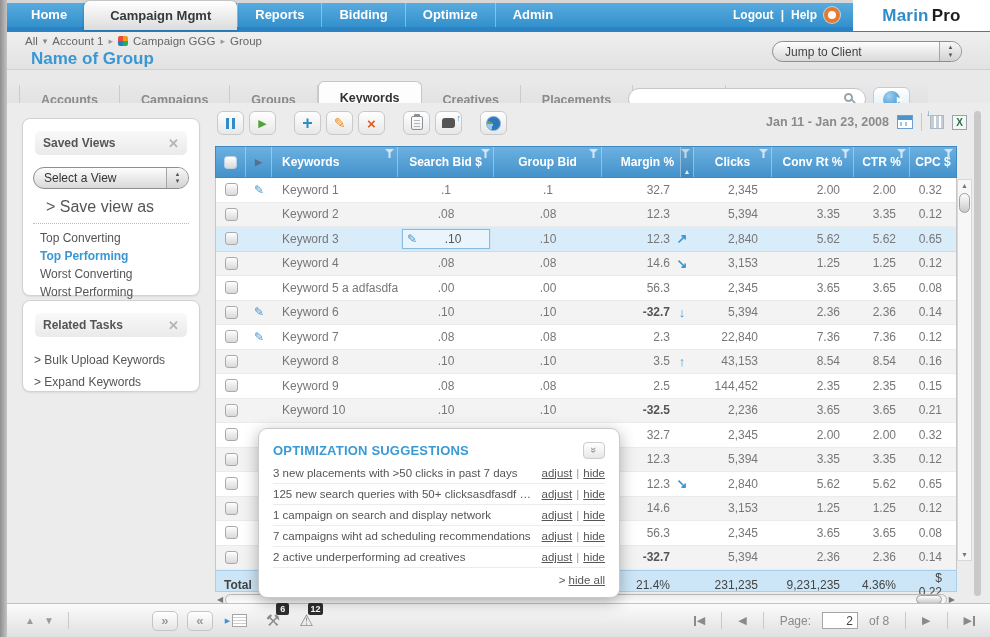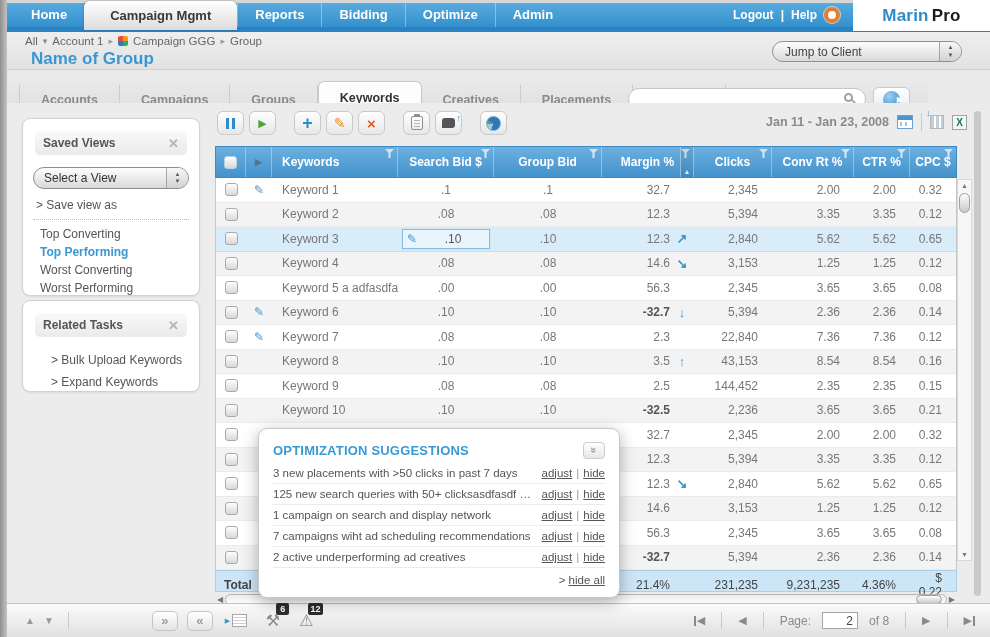--- a/index.html
+++ b/index.html
@@ -79,25 +79,25 @@
   .panel { position:absolute; left:15px; width:178px; background:#fff; border:1px solid #d2d2d2;
     border-radius:8px; box-shadow:0 1px 2px rgba(0,0,0,.08); }
   .panel-hd { margin:12px; height:24px; background:linear-gradient(#f9f9f9,#eaeaea); border-radius:5px;
     display:flex; align-items:center; padding:0 8px; font-size:12px; font-weight:bold; color:#555; }
   .panel-x { margin-left:auto; color:#b5b5b5; font-size:13px; font-weight:bold; }
   .panel-views { top:15px; height:178px; }
   .panel-tasks { top:197px; height:92px; }
   .select-view { margin:6px 10px 0; height:22px; border:1px solid #8e8e8e; border-radius:11px;
     background:linear-gradient(#fdfdfd,#d9d9d9); font-size:12px; color:#333; display:flex;
     align-items:center; padding-left:10px; }
-  .save-link { margin:9px 0 0 13px; font-size:12px; color:#555; }
+  .save-link { margin:9px 0 0 23px; font-size:16px; color:#555; }
   .dotted { margin:7px 10px 5px; border-top:1px dotted #bbb; }
   .view-item { padding:2px 0 2px 17px; font-size:12px; color:#555; }
   .view-item.active { color:#3a97d4; font-weight:bold; }
-  .task-link { padding:4px 0 4px 28px; font-size:12px; color:#555; }
+  .task-link { padding:4px 0 4px 11px; font-size:12px; color:#555; }
 
   
   .tbar { position:absolute; left:210px; top:8px; display:flex; align-items:center; }
   .tbtn { width:27px; height:24px; border:1px solid #c9c9c9; border-radius:6px;
     background:linear-gradient(#ffffff,#e7e7e7); display:flex; align-items:center; justify-content:center;
     margin-right:5px; }
   .tgap { width:13px; }
   .i-pause { width:9px; height:11px; border-left:3px solid #2f8cc9; border-right:3px solid #2f8cc9; }
   .i-play { color:#52a335; font-size:11px; }
   .i-plus { color:#2f8cc9; font-size:18px; font-weight:bold; line-height:10px; }

